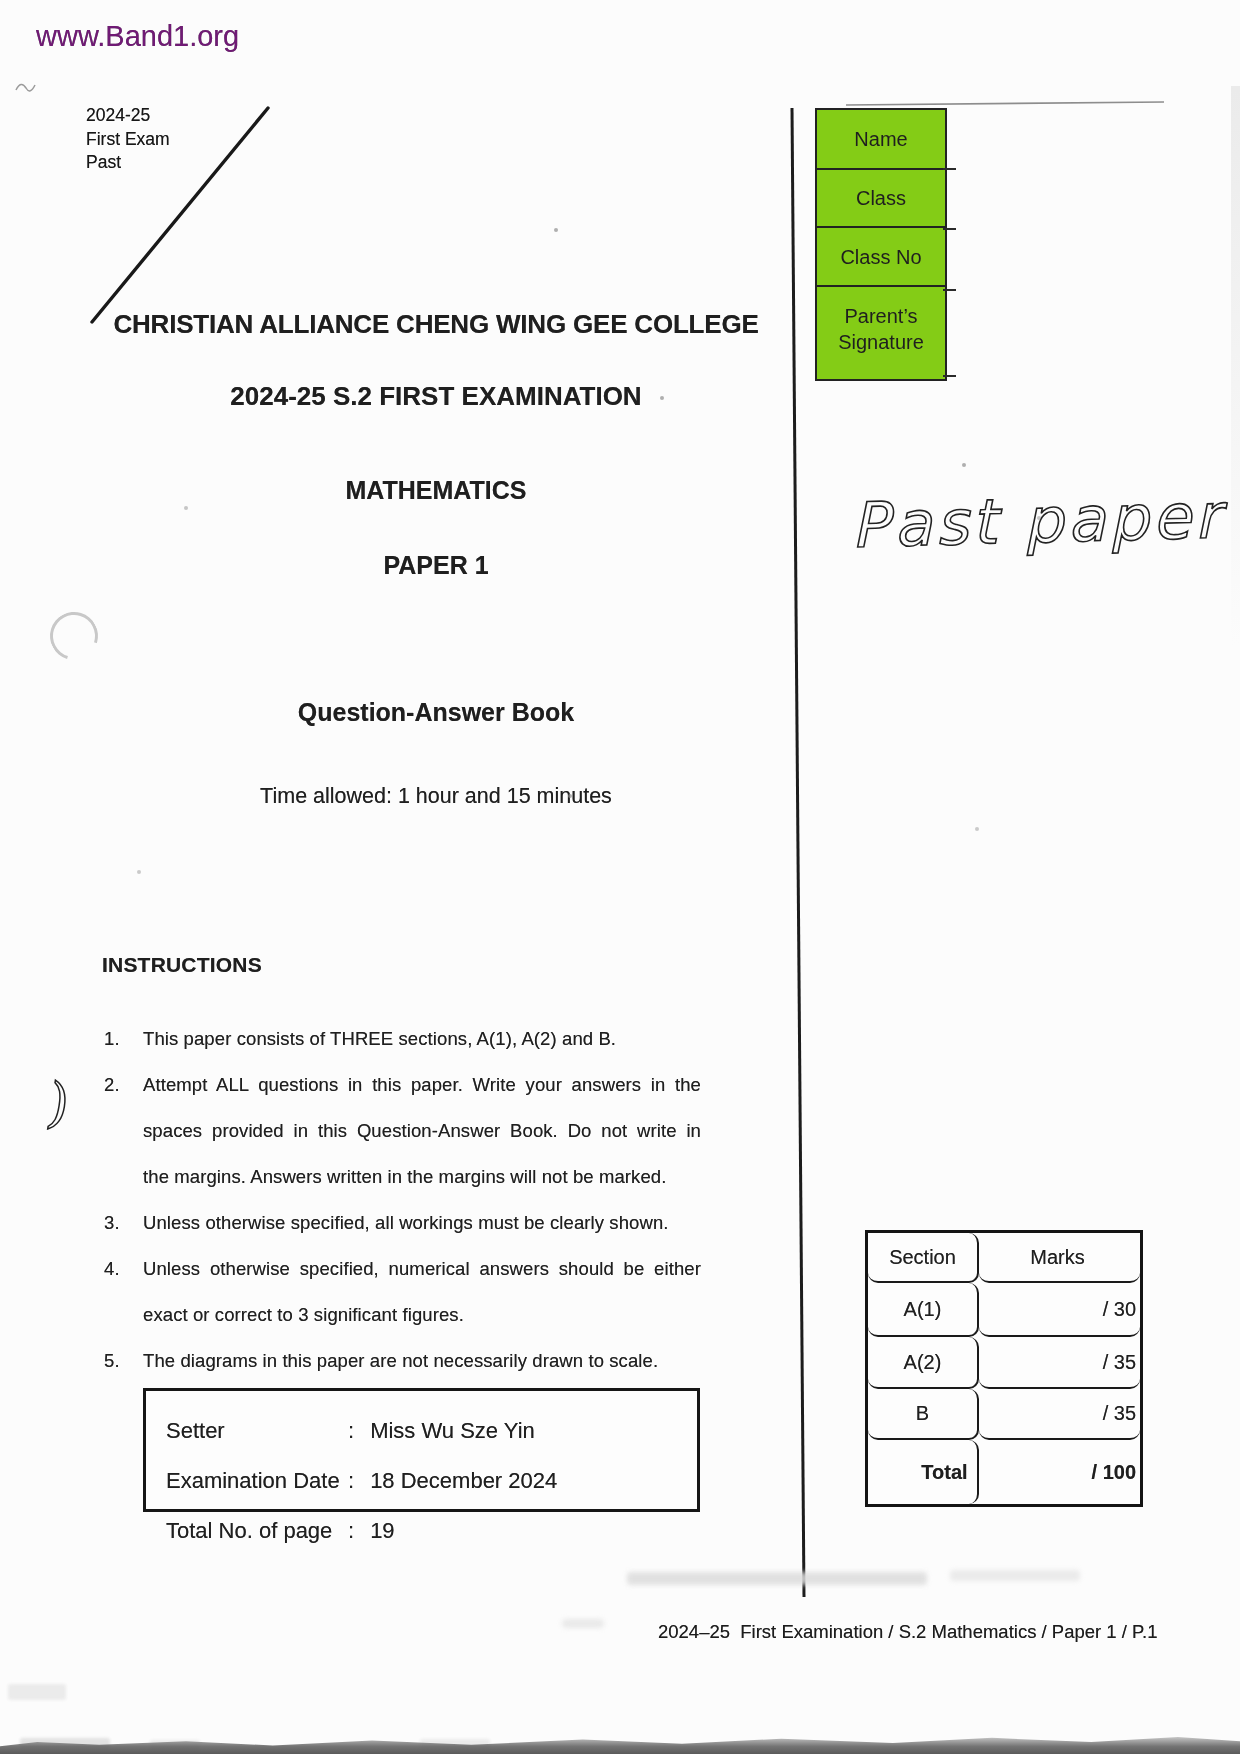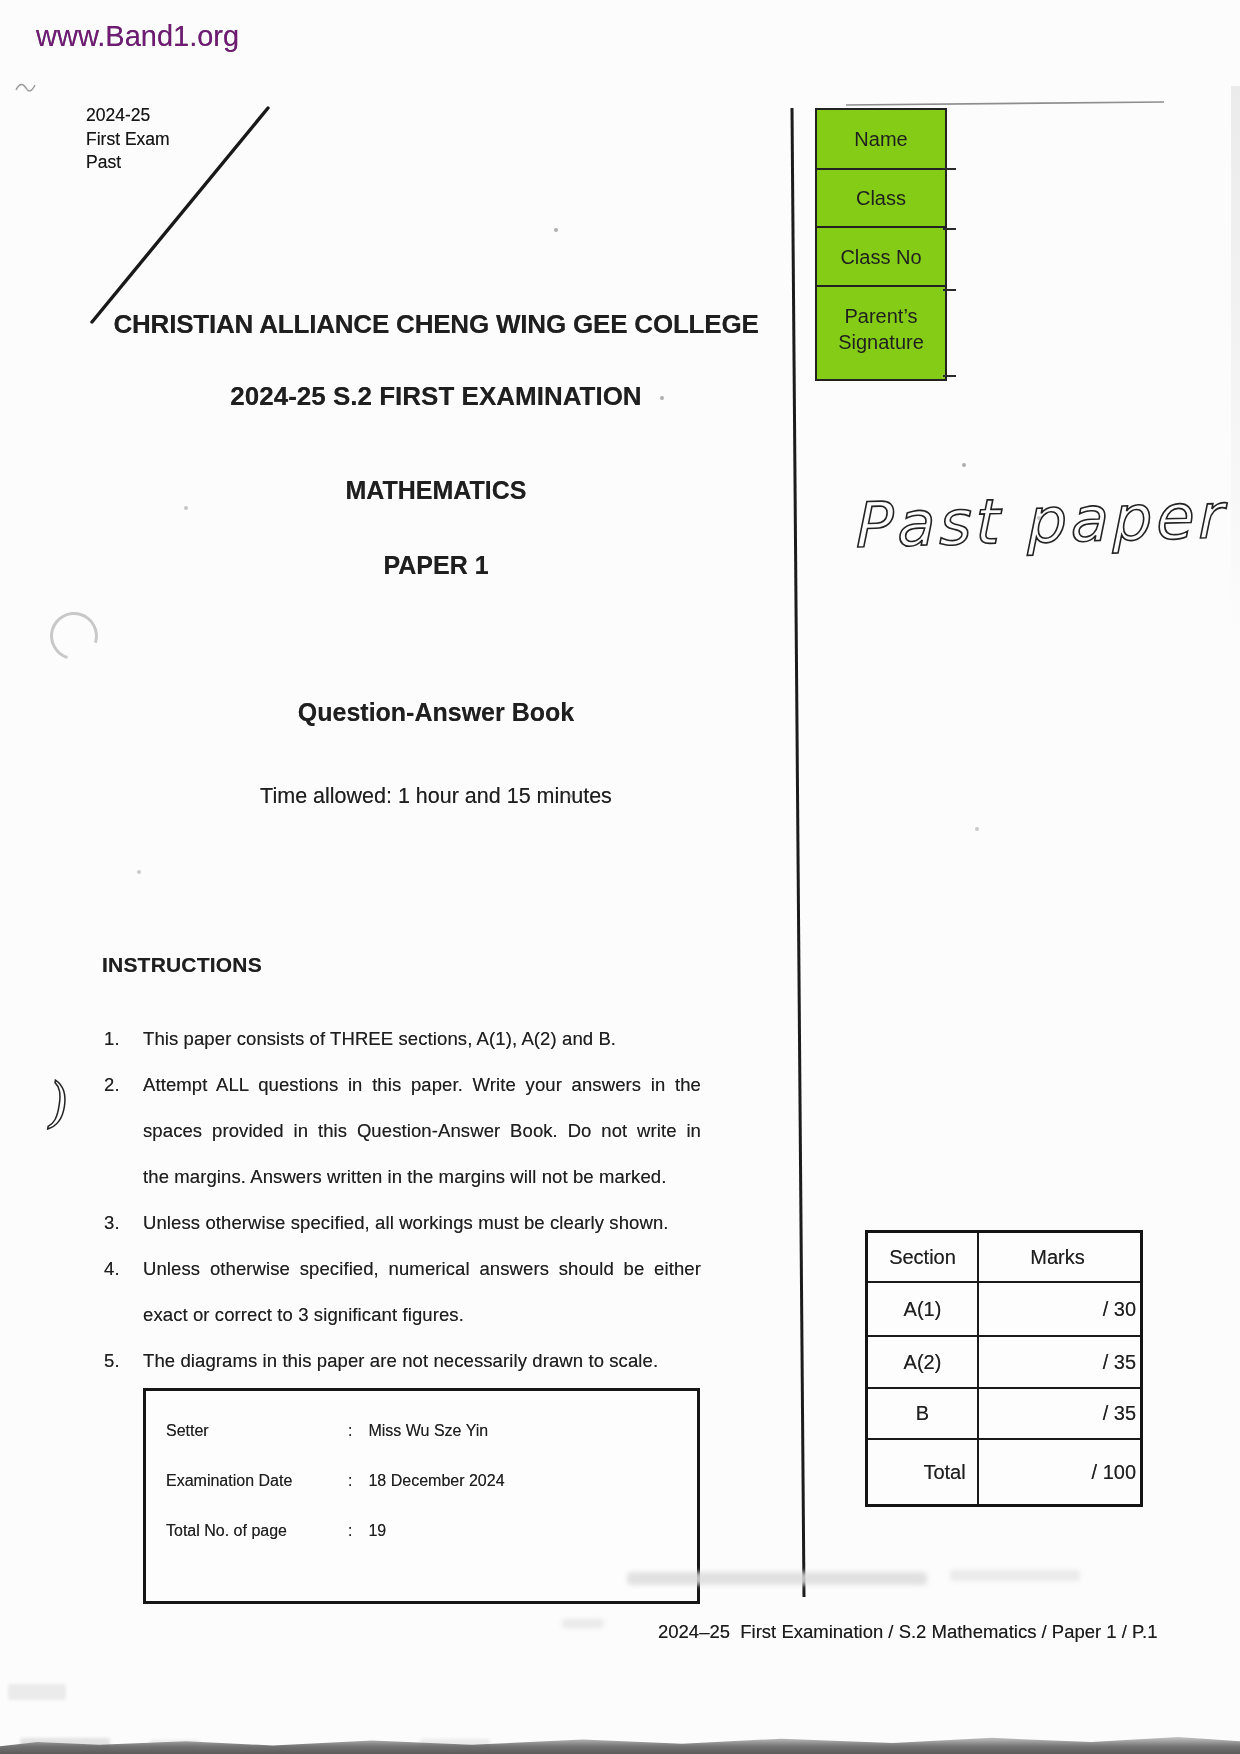--- a/index.html
+++ b/index.html
@@ -42,34 +42,34 @@
   .past-paper{left:856px;top:484px;font-size:62px;font-style:italic;
     font-family:"DejaVu Sans",sans-serif;letter-spacing:4px;color:#262626;
     -webkit-text-fill-color:transparent;-webkit-text-stroke:1.6px #232323;
     transform:rotate(-1.5deg) skewX(-2deg);}
   .pen-mark{left:48px;top:1072px;font-size:54px;font-family:"DejaVu Serif",serif;
     color:#242424;-webkit-text-fill-color:transparent;-webkit-text-stroke:1.5px #222;
     transform:rotate(9deg);}
   .punch-arc{left:50px;top:612px;width:42px;height:42px;border:3px solid #c8c8c8;
     border-radius:50%;border-bottom-color:transparent;transform:rotate(-28deg);}
   
-  .detail-box{left:143px;top:1388px;width:557px;height:216px;border:3.5px solid #161616;
-    box-sizing:border-box;padding:15px 0 0 20px;font-size:16px;background:#fdfdfd;}
+  .detail-box{left:143px;top:1388px;width:557px;height:124px;border:3.5px solid #161616;
+    box-sizing:border-box;padding:15px 0 0 20px;font-size:22px;background:#fdfdfd;}
   .detail-row{display:flex;height:50px;align-items:center;}
   .detail-label{width:182px;flex:0 0 182px;}
   .detail-value{margin-left:16px;}
   
   .marks-table{left:865px;top:1230px;width:278px;height:277px;border:3px solid #141414;
     box-sizing:border-box;display:grid;grid-template-rows:50px 54px 52px 51px 1fr;
     grid-template-columns:111px 1fr;font-size:20px;background:#fdfdfd;}
   .mcell{border-bottom:2.5px solid #1a1a1a;border-right:2.5px solid #1a1a1a;
-    display:flex;align-items:center;justify-content:center;}
+    display:flex;align-items:center;justify-content:center;border-radius:10px;}
   .mcell.rt{border-right:none;justify-content:flex-end;padding-right:4px;}
   .mcell.last{border-bottom:none;}
-  .mcell.b{font-weight:400;margin-left:44px;}
+  .mcell.b{font-weight:700;margin-left:44px;}
   
   .footer{left:658px;top:1621px;font-size:18.5px;color:#1c1c1c;white-space:pre;}
   
   .ghost{background:#dcdcdc;filter:blur(2.5px);border-radius:4px;opacity:.85;}
   .blob{background:#ebebeb;filter:blur(1.5px);border-radius:3px;}
   .speck{width:4px;height:4px;border-radius:50%;background:#8f8f8f;opacity:.7;}
   .edge-sliver{left:1231px;top:86px;width:9px;height:560px;
     background:linear-gradient(to bottom,#e9e9e9,rgba(233,233,233,0));opacity:.9;}
   .bottom-band{left:0;top:1737px;width:1240px;height:17px;opacity:.85;
     background:linear-gradient(to bottom,#bdbdbd,#5c5c5c 55%,#3e3e3e);

